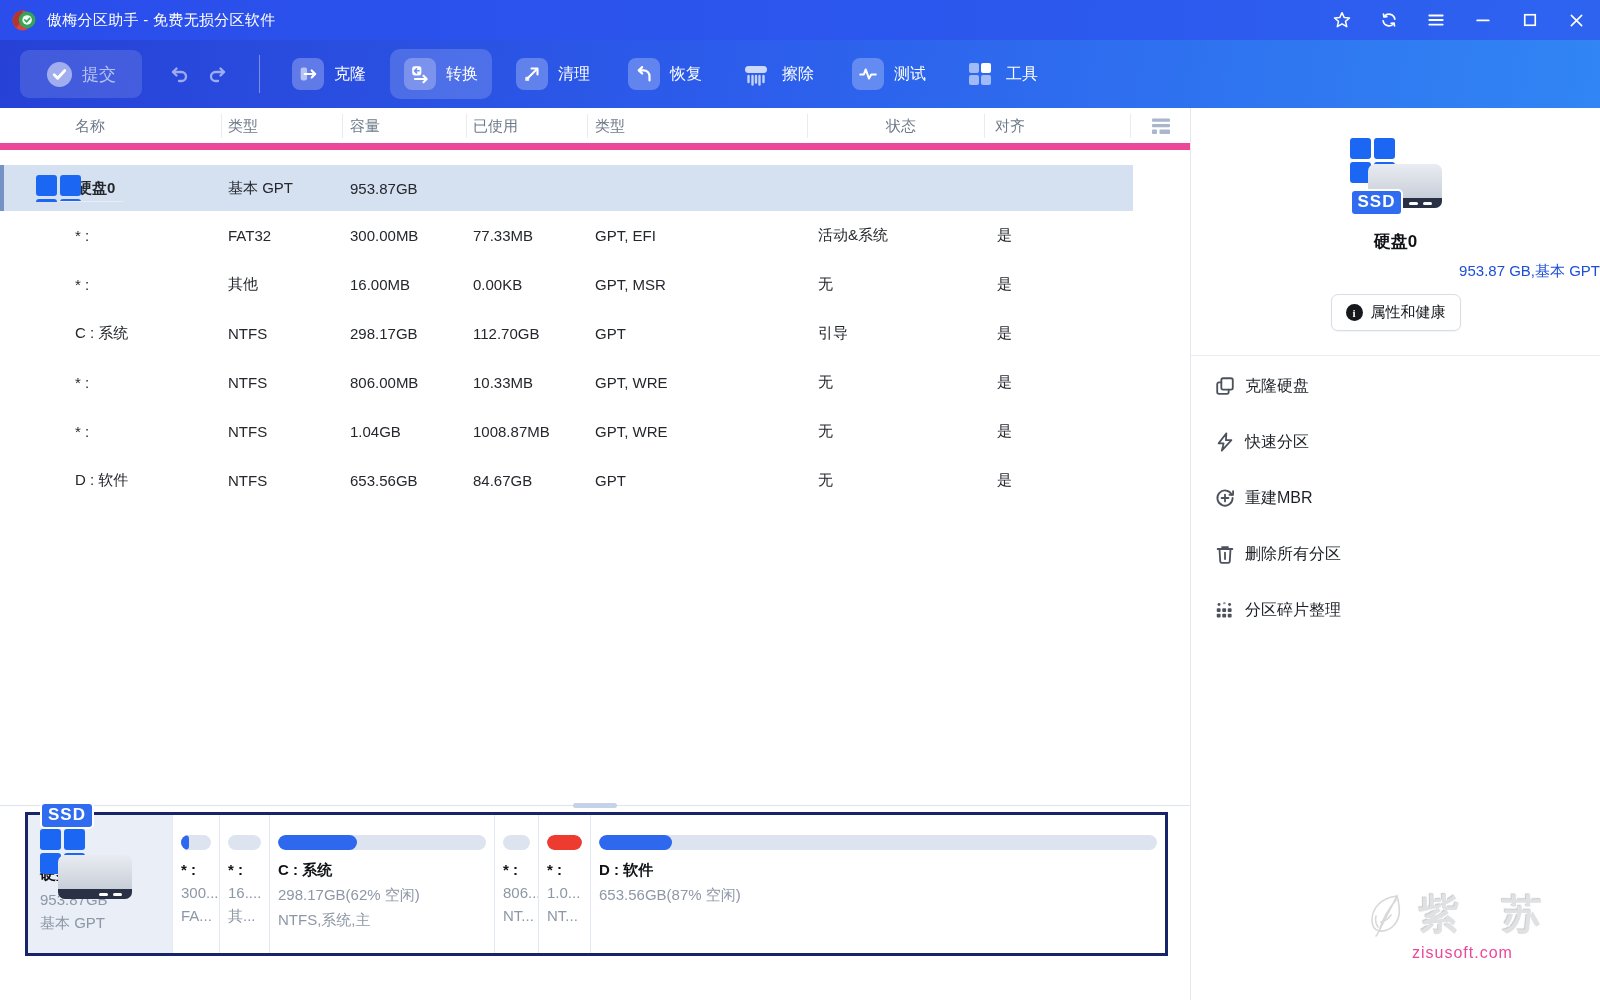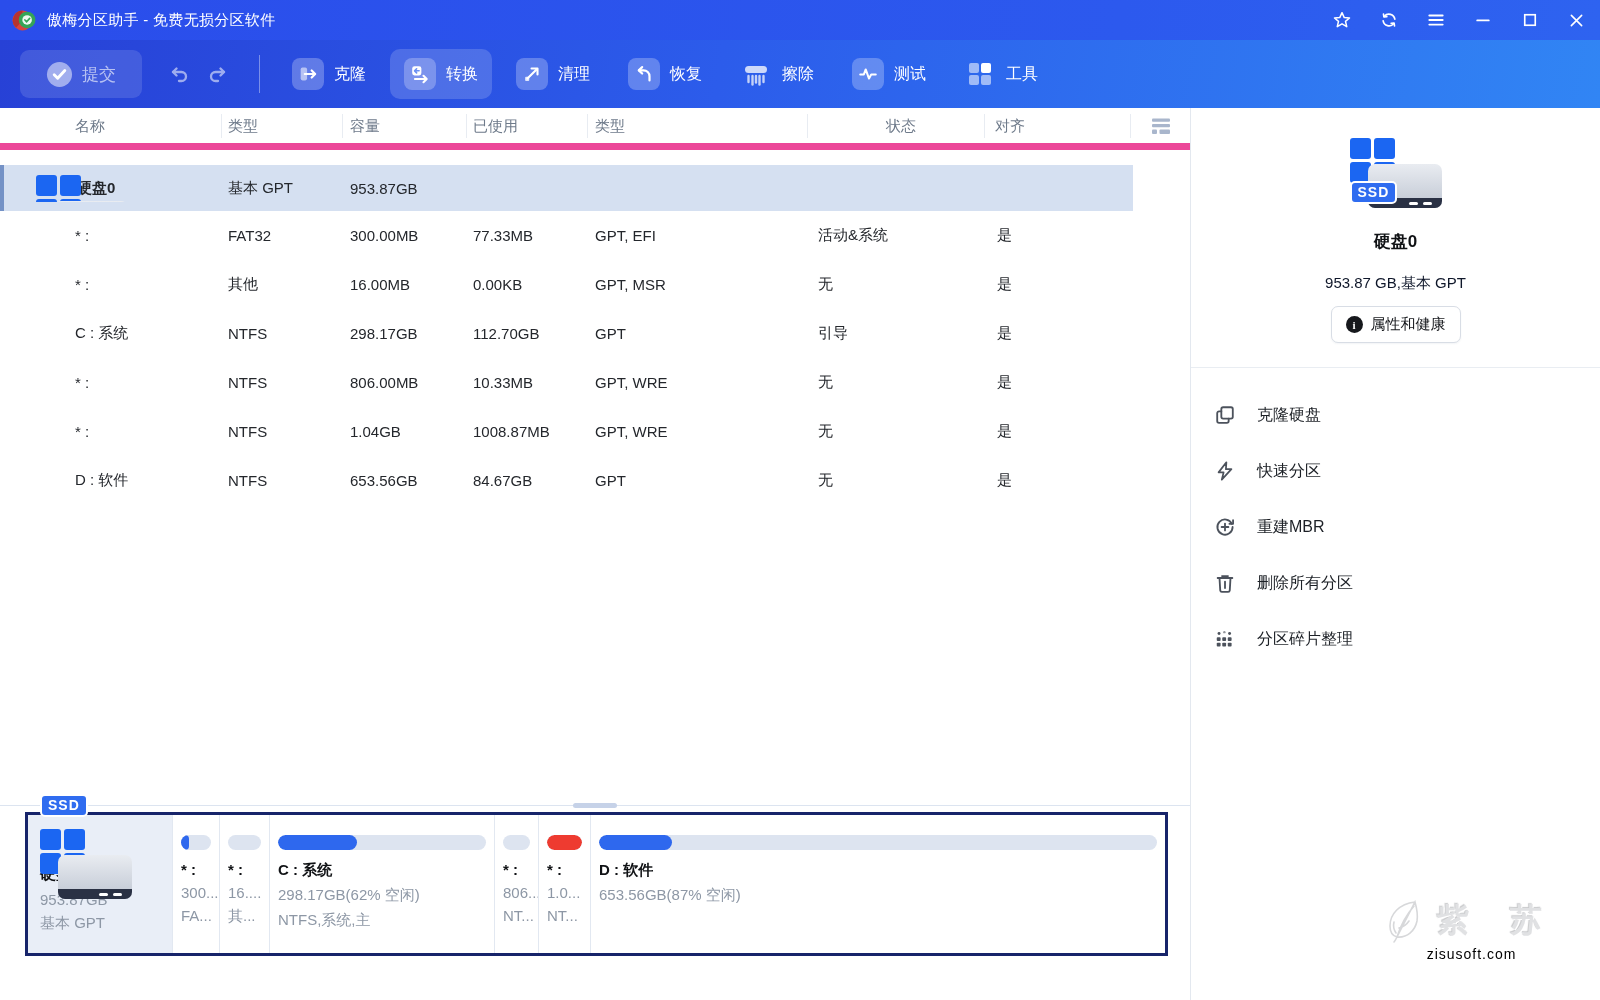--- a/index.html
+++ b/index.html
@@ -82,58 +82,58 @@
   .pcell { border-left:1px solid #e2e8f1; padding:20px 8px 0 8px; overflow:hidden; flex:0 0 auto; }
   .pcell.grow { flex:1 1 auto; }
   .pbar { height:15px; border-radius:8px; background:#dde4f0; overflow:hidden; }
   .pfill { height:100%; border-radius:8px; }
   .p-label { font-weight:bold; font-size:15px; color:#101215; margin-top:11px; white-space:nowrap; }
   .p-size,.p-fs { font-size:15px; color:#8d97a5; margin-top:6px; white-space:nowrap; }
 
   
   .sb-icon-area { margin-top:30px; display:flex; justify-content:center; }
   .sb-name { text-align:center; font-size:17px; font-weight:bold; color:#101215; margin-top:14px; }
-  .sb-info { text-align:center; font-size:15px; color:#0f172a; margin-top:21px; }
+  .sb-info { text-align:right; font-size:15px; color:#1d4ed8; margin-top:9px; }
   .props-btn { margin:13px auto 0; width:max-content; display:flex; align-items:center; gap:8px;
     border:1px solid #d8dde5; border-radius:7px; padding:8px 14px; font-size:15px; color:#16181c;
     background:#fff; box-shadow:0 1px 2px rgba(40,60,100,.06); }
   .info-ic { width:17px; height:17px; border-radius:50%; background:#16181c; color:#fff;
     font-size:11px; font-weight:bold; display:flex; align-items:center; justify-content:center;
     font-family:"Liberation Serif","DejaVu Serif",serif; }
   .sb-sep { height:1px; background:#e9edf2; margin-top:24px; }
   .sb-menu { padding-top:2px; }
-  .menu-item { display:flex; align-items:flex-end; gap:20px; height:56px; padding-left:22px;
+  .menu-item { display:flex; align-items:center; gap:8px; height:56px; padding-left:22px;
     font-size:16px; color:#1c2026; }
   .menu-item .mi-ic { width:24px; display:flex; justify-content:center; }
 
   
   .ssd-icon { position:relative; width:92px; height:78px; }
   .ssd-drive { position:absolute; left:18px; top:26px; width:74px; height:44px; border-radius:7px;
     background:linear-gradient(#e9ecf1,#bfc6d2); }
   .ssd-drive::before { content:""; position:absolute; left:0; bottom:0; width:100%; height:10px;
     background:#2a3144; border-radius:0 0 7px 7px; }
   .ssd-drive::after { content:""; position:absolute; right:10px; bottom:3px; width:9px; height:3px;
     border-radius:2px; background:#fff; box-shadow:-14px 0 0 #fff; }
   .ssd-quad { position:absolute; left:0; top:0; width:45px; height:45px; display:grid;
     grid-template-columns:21px 21px; grid-template-rows:21px 21px; gap:3px; }
   .ssd-quad span { background:#1b66f2; border-radius:3px; }
-  .ssd-badge { position:absolute; left:0; bottom:12px; background:#2f6cf0; color:#fff;
-    border:2px solid #fff; border-radius:5px; font-size:14px; font-weight:bold;
+  .ssd-badge { position:absolute; left:0; bottom:0; background:#2f6cf0; color:#fff;
+    border:2px solid #fff; border-radius:5px; font-size:17px; font-weight:bold;
     padding:1px 6px 2px; letter-spacing:1px; }
   .ssd-wrap-sm { width:32px; height:27px; flex:0 0 auto; }
   .ssd-wrap-sm .ssd-icon { transform:scale(.34); transform-origin:top left; }
   .ssd-wrap-map { width:38px; height:32px; }
   .ssd-wrap-map .ssd-icon { transform:scale(.4); transform-origin:top left; }
 
   
   .watermark { position:absolute; right:42px; bottom:38px; text-align:center; user-select:none; }
   .wm-row { display:flex; align-items:center; gap:10px; color:#dcdee1; }
-  .wm-text { font-size:32px; font-weight:bold; letter-spacing:16px; color:#e0e1e3;
+  .wm-text { font-size:40px; font-weight:bold; letter-spacing:16px; color:#e0e1e3;
     text-shadow:1px 1px 0 #fff, -1px -1px 1px #c9cacc; }
-  .wm-sub { font-size:14px; color:#000000; letter-spacing:1px; margin-top:2px;
+  .wm-sub { font-size:16px; color:#ec4899; letter-spacing:1px; margin-top:2px;
     text-shadow:1px 1px 0 #fff; }
 </style>
 </head>
 <body>
 
 <div class="window">
 
   <div class="titlebar">
     <svg class="tb-logo" viewBox="0 0 24 24">
       <circle cx="10" cy="12" r="9.5" fill="#d8453f"></circle>

